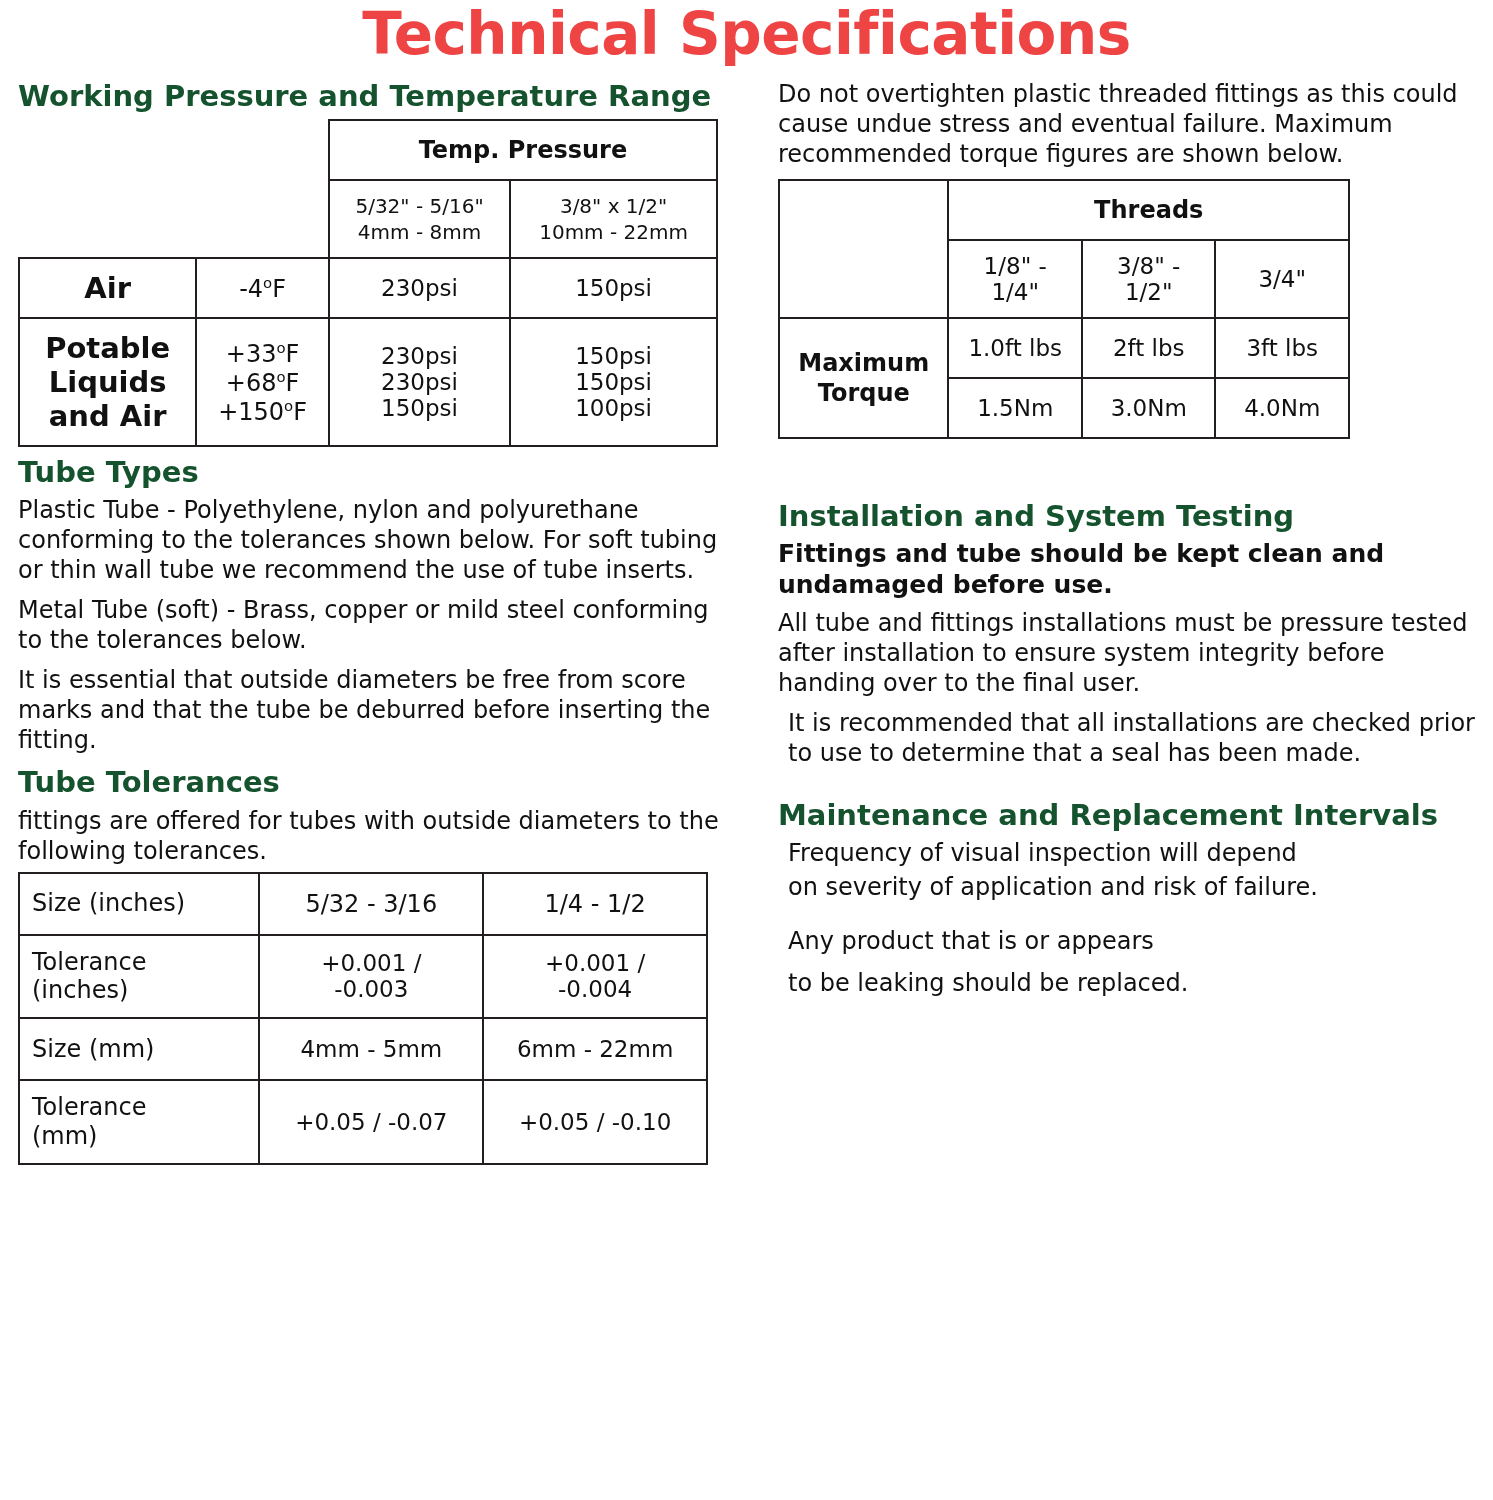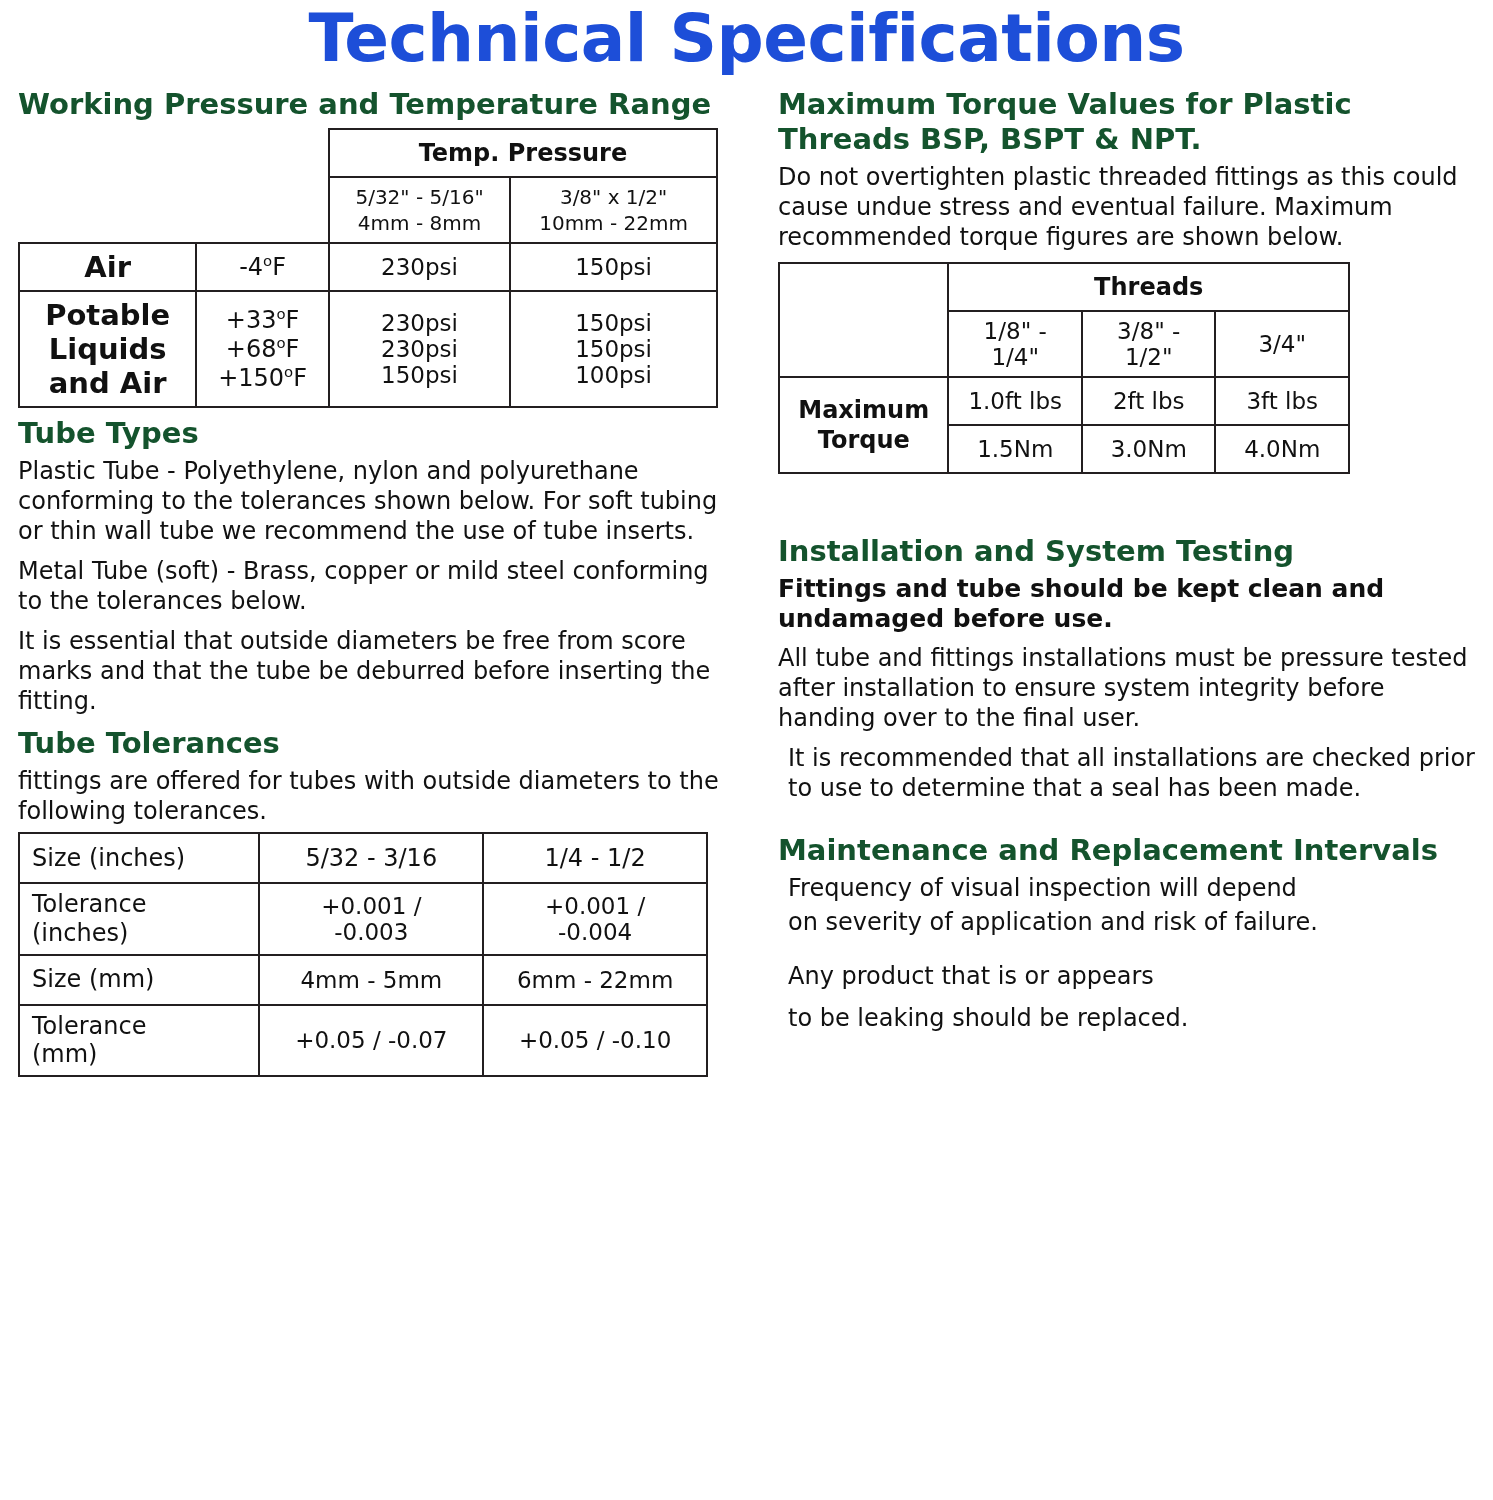--- a/index.html
+++ b/index.html
@@ -17,23 +17,23 @@
   }
   .page {
     width: 1493px;
     height: 1500px;
     position: relative;
     box-sizing: border-box;
     padding: 0 18px;
   }
   .main-title {
     text-align: center;
-    color: #1d4ed8;
+    color: #ef4444;
     font-weight: bold;
-    font-size: 66px;
+    font-size: 58px;
     letter-spacing: -0.5px;
     line-height: 1.05;
     margin: 4px 0 14px 0;
   }
   .columns {
     display: flex;
     gap: 40px;
     align-items: flex-start;
   }
   .col-left {
@@ -66,21 +66,21 @@
   p.indent { padding-left: 10px; }
 
   table {
     border-collapse: collapse;
     font-size: 23px;
   }
   table td, table th {
     border: 2px solid #231f20;
     text-align: center;
     font-weight: normal;
-    padding: 6px 8px;
+    padding: 12px 8px;
   }
 
   
   .wp-table { margin: 4px 0 0 0; width: 700px; }
   .wp-table td { height: 34px; }
   .wp-table .hdr { font-weight: bold; font-size: 24px; }
   .wp-table .sub { font-size: 23px; }
   .wp-table .small { font-size: 20px; line-height: 1.3; }
   .wp-table .rowlbl { font-weight: bold; font-size: 29px; }
   .wp-table .temp { font-size: 24px; }
@@ -211,21 +211,20 @@
           <td>+0.05 / -0.07</td>
           <td>+0.05 / -0.10</td>
         </tr>
       </tbody>
         </table>
 
     </div>
 
     <div class="col-right">
 
-      <h2 class="section">Maximum Torque Values for Plastic Threads BSP, BSPT &amp; NPT.</h2>
       <p class="body">Do not overtighten plastic threaded fittings as this could cause undue stress and eventual failure. Maximum recommended torque figures are shown below.</p>
 
       <table class="tq-table">
         <tbody>
             <tr>
           <td rowspan="2" style="width:180px; border-bottom:2px solid #231f20;"></td>
           <td class="hdr" colspan="3">Threads</td>
         </tr>
         <tr>
           <td style="width:170px">1/8" - 1/4"</td>

